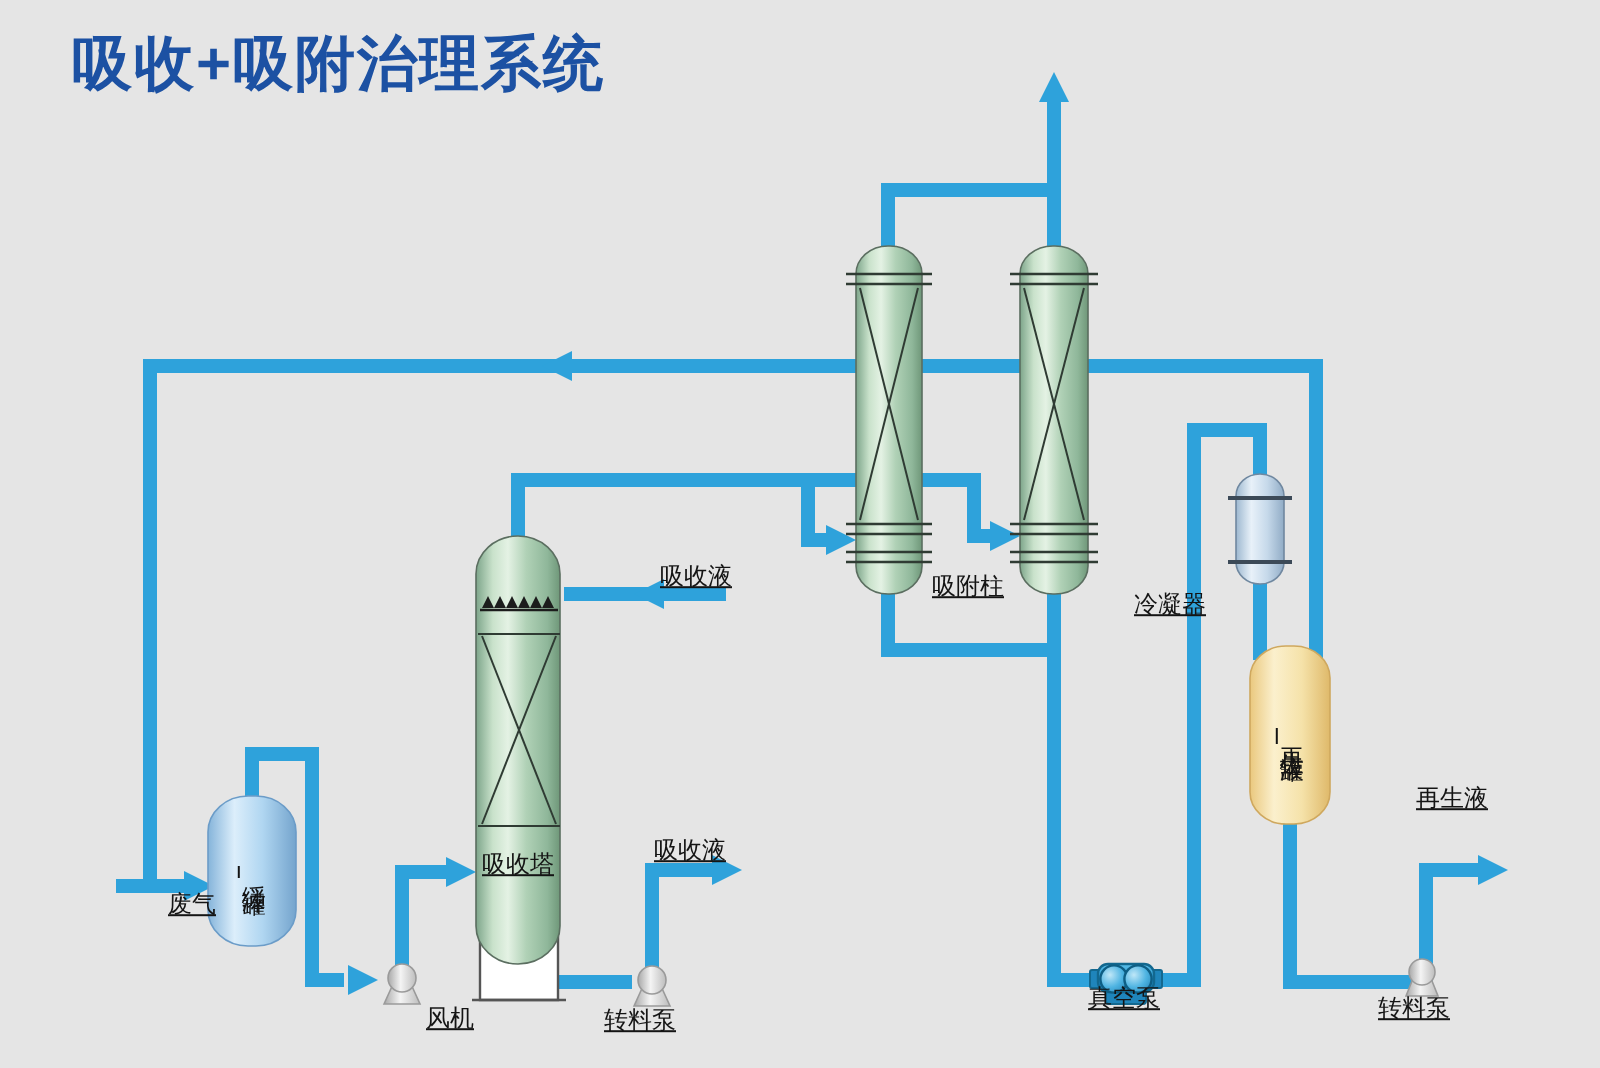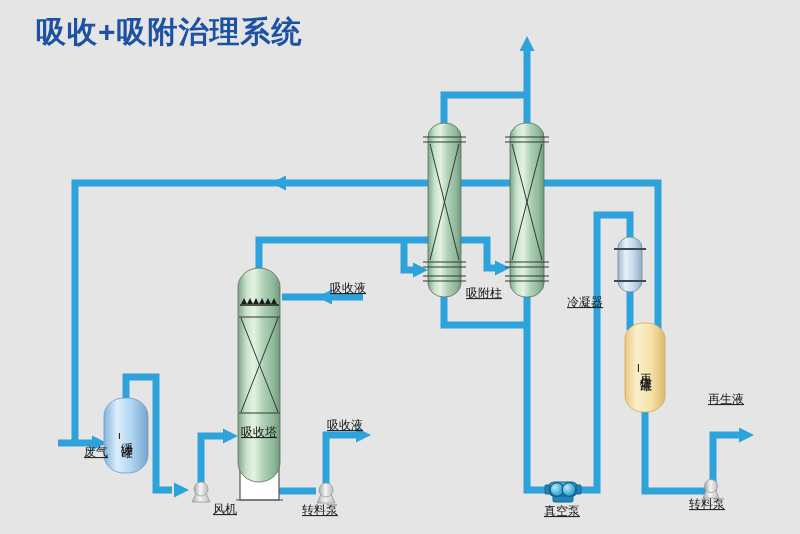--- a/index.html
+++ b/index.html
@@ -211,17 +211,17 @@
   <div class="lbl" style="left:96px;top:453px;">废气</div>
   <div class="lbl vert" style="left:126px;top:436px;">缓冲罐</div>
   <div class="lbl" style="left:201px;top:510px;margin-left:24px;">风机</div>
   <div class="lbl" style="left:259px;top:433px;">吸收塔</div>
   <div class="lbl" style="left:320px;top:511px;">转料泵</div>
   <div class="lbl" style="left:348px;top:289px;">吸收液</div>
   <div class="lbl" style="left:345px;top:426px;">吸收液</div>
   <div class="lbl" style="left:484px;top:294px;">吸附柱</div>
   <div class="lbl" style="left:585px;top:303px;">冷凝器</div>
   <div class="lbl vert" style="left:645px;top:368px;">再生液罐</div>
-  <div class="lbl" style="left:562px;top:512px;">真空泵</div>
+  <div class="lbl" style="left:562px;top:500px;">真空泵</div>
   <div class="lbl" style="left:726px;top:400px;">再生液</div>
   <div class="lbl" style="left:707px;top:505px;">转料泵</div>
 
 </div>
 
 </body></html>

